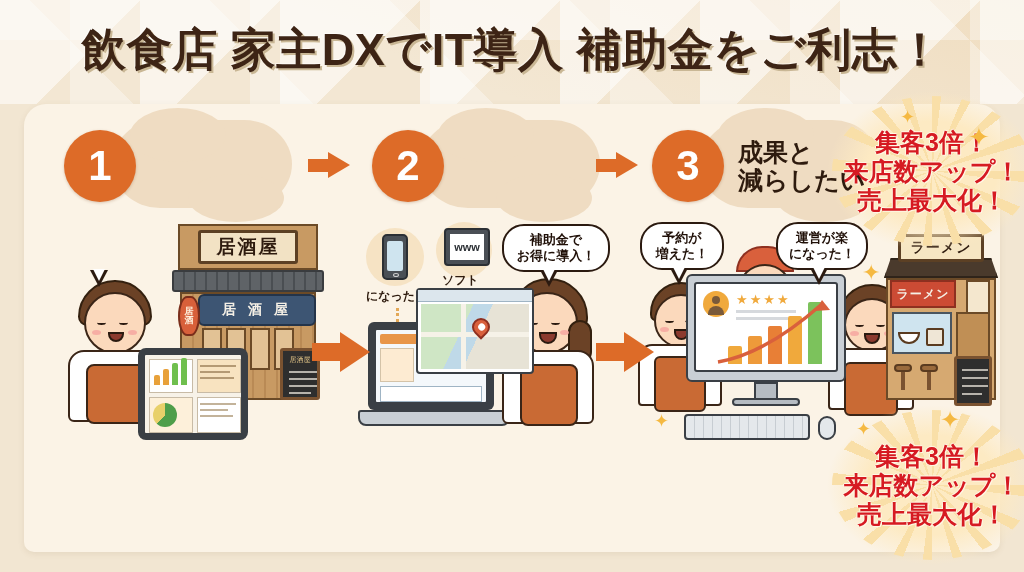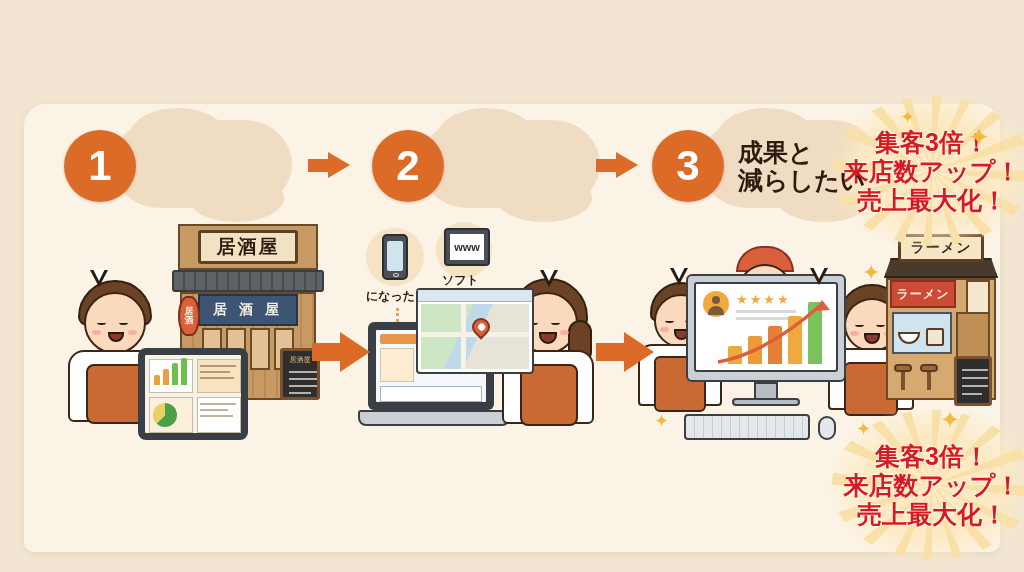--- a/index.html
+++ b/index.html
@@ -222,20 +222,23 @@
   .icon-label {
     position: absolute; font-size: 12px; font-weight: 900; color: #2E1B0E; white-space: nowrap;
   }
   .dots { position: absolute; border-left: 3px dotted #E3A857; height: 26px; }
 </style>
 </head>
 <body>
 
 <div id="poster">
 
+  <div id="header">
+    <div id="title">飲食店 家主DXでIT導入 補助金をご利志！</div>
+  </div>
 
   <div id="card">
 
     <div class="step" id="step1">
       <div class="blob"></div>
       <div class="circle">1</div>
     </div>
 
     <div class="hdr-arrow" id="hdr-arrow-1">
       <div class="shaft"></div>
@@ -267,21 +270,21 @@
                     border-left:6px solid transparent;border-right:6px solid transparent;border-top:12px solid #FFF;"></div>
       </div>
 
       <div class="shop" style="left:140px;top:2px;width:152px;height:190px;">
         <div class="wood" style="left:6px;top:0;width:140px;height:46px;"></div>
         <div class="signboard" style="left:26px;top:6px;width:100px;height:34px;font-size:19px;letter-spacing:2px;">居酒屋</div>
         <div class="roof" style="left:0;top:46px;width:152px;height:22px;border-radius:3px;
              background:repeating-linear-gradient(90deg,#5F6367 0 9px,#4A4E52 9px 11px);"></div>
         <div class="wood" style="left:8px;top:68px;width:136px;height:108px;
              background:repeating-linear-gradient(90deg,#C89A63 0 10px,#B98A55 10px 12px);"></div>
-        <div class="noren" style="left:26px;top:70px;width:100px;height:32px;font-size:14px;letter-spacing:4px;">居 酒 屋</div>
+        <div class="noren" style="left:26px;top:70px;width:118px;height:32px;font-size:14px;letter-spacing:4px;border-radius:6px;">居 酒 屋</div>
         <div class="lantern" style="left:6px;top:72px;width:22px;height:40px;white-space:pre-line;">居
 酒</div>
         <div class="woodlight" style="left:30px;top:104px;width:20px;height:42px;"></div>
         <div class="woodlight" style="left:54px;top:104px;width:20px;height:42px;"></div>
         <div class="woodlight" style="left:78px;top:104px;width:20px;height:42px;"></div>
         <div class="woodlight" style="left:102px;top:104px;width:20px;height:42px;"></div>
         <div class="chalkboard" style="left:108px;top:124px;width:40px;height:52px;">
           <div style="color:#E8C98A;font-size:7px;text-align:center;margin-top:4px;">居酒屋</div>
           <div class="chalkline" style="left:6px;top:20px;width:28px;"></div>
           <div class="chalkline" style="left:6px;top:27px;width:28px;"></div>
@@ -342,20 +345,22 @@
       <div class="icon-circle" style="left:92px;top:0px;width:56px;height:56px;"></div>
       <div style="position:absolute;left:100px;top:6px;width:46px;height:38px;background:#4A4F55;border:2px solid #2B2F34;border-radius:4px;">
         <div style="position:absolute;left:4px;top:4px;right:4px;bottom:4px;background:#FFFFFF;display:flex;align-items:center;justify-content:center;
                     font-size:11px;font-weight:900;color:#2B2F34;">www</div>
       </div>
       <div class="icon-label" style="left:98px;top:50px;">ソフト</div>
 
       <div class="dots" style="left:52px;top:86px;"></div>
       <div class="dots" style="left:118px;top:72px;"></div>
 
+      <div class="bubble" style="left:158px;top:2px;width:108px;">補助金で
+お得に導入！</div>
       <div style="position:absolute;left:196px;top:48px;z-index:9;width:0;height:0;
                   border-left:9px solid transparent;border-right:9px solid transparent;border-top:17px solid #2B1A10;">
         <div style="position:absolute;left:-6px;top:-18px;width:0;height:0;
                     border-left:6px solid transparent;border-right:6px solid transparent;border-top:12px solid #FFF;"></div>
       </div>
 
       <div class="device" style="left:14px;top:100px;width:152px;height:120px;">
         <div style="position:absolute;left:10px;top:0;width:126px;height:88px;background:#3A3F45;border-radius:6px;"></div>
         <div class="screen" style="left:16px;top:6px;width:114px;height:76px;background:#F4F8FB;">
           <div style="position:absolute;left:4px;top:4px;width:50px;height:10px;background:#E8964A;border-radius:2px;"></div>
@@ -394,26 +399,30 @@
       </div>
     </div>
 
     <div class="big-arrow" id="big-arrow-2">
       <div class="shaft"></div>
         <div class="head"></div>
     </div>
 
     <div class="panel" id="panel3">
 
+      <div class="bubble" style="left:12px;top:0px;width:84px;">予約が
+増えた！</div>
       <div style="position:absolute;left:42px;top:46px;z-index:9;width:0;height:0;
                   border-left:9px solid transparent;border-right:9px solid transparent;border-top:17px solid #2B1A10;">
         <div style="position:absolute;left:-6px;top:-18px;width:0;height:0;
                     border-left:6px solid transparent;border-right:6px solid transparent;border-top:12px solid #FFF;"></div>
       </div>
 
+      <div class="bubble" style="left:148px;top:0px;width:92px;">運営が楽
+になった！</div>
       <div style="position:absolute;left:182px;top:46px;z-index:9;width:0;height:0;
                   border-left:9px solid transparent;border-right:9px solid transparent;border-top:17px solid #2B1A10;">
         <div style="position:absolute;left:-6px;top:-18px;width:0;height:0;
                     border-left:6px solid transparent;border-right:6px solid transparent;border-top:12px solid #FFF;"></div>
       </div>
 
       <div class="person" style="left:88px;top:24px;width:98px;height:120px;">
         <div style="position:absolute;left:20px;top:0;width:58px;height:26px;background:#D9603C;border:2px solid #8E3020;border-radius:28px 28px 0 0;"></div>
         <div class="head-shape" style="left:22px;top:18px;width:54px;height:52px;"></div>
         <div class="eye" style="left:33px;top:40px;"></div>

